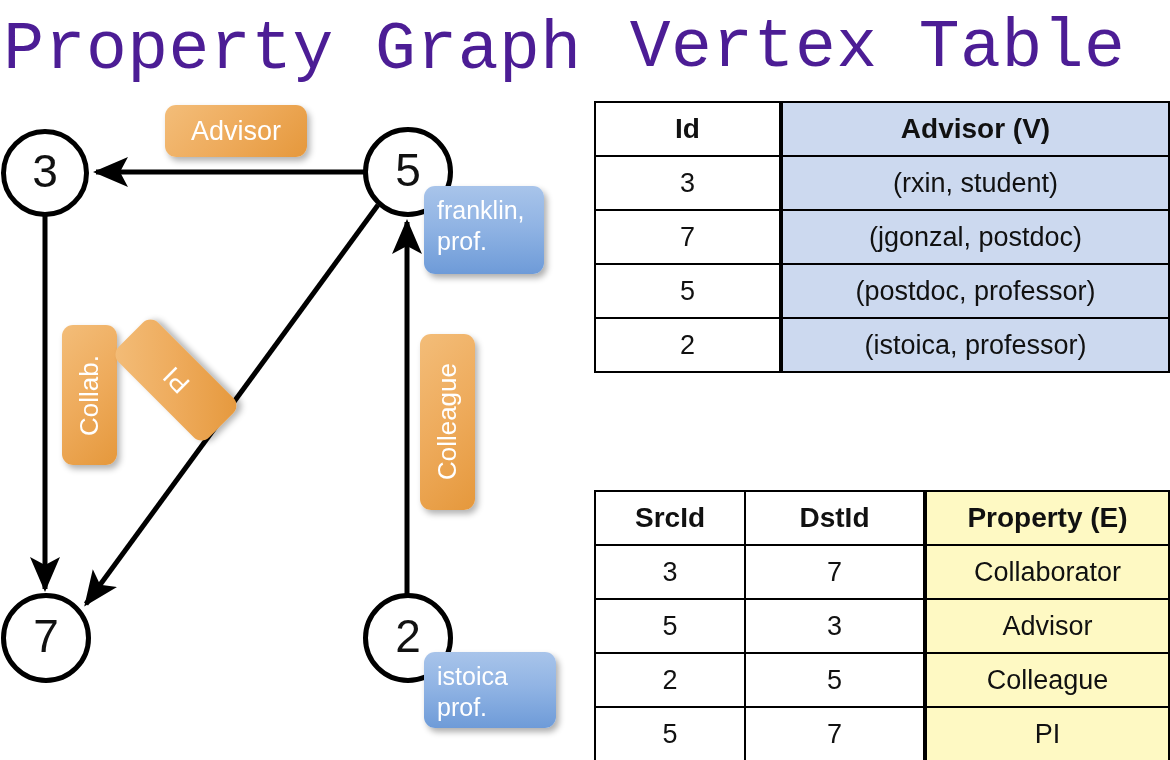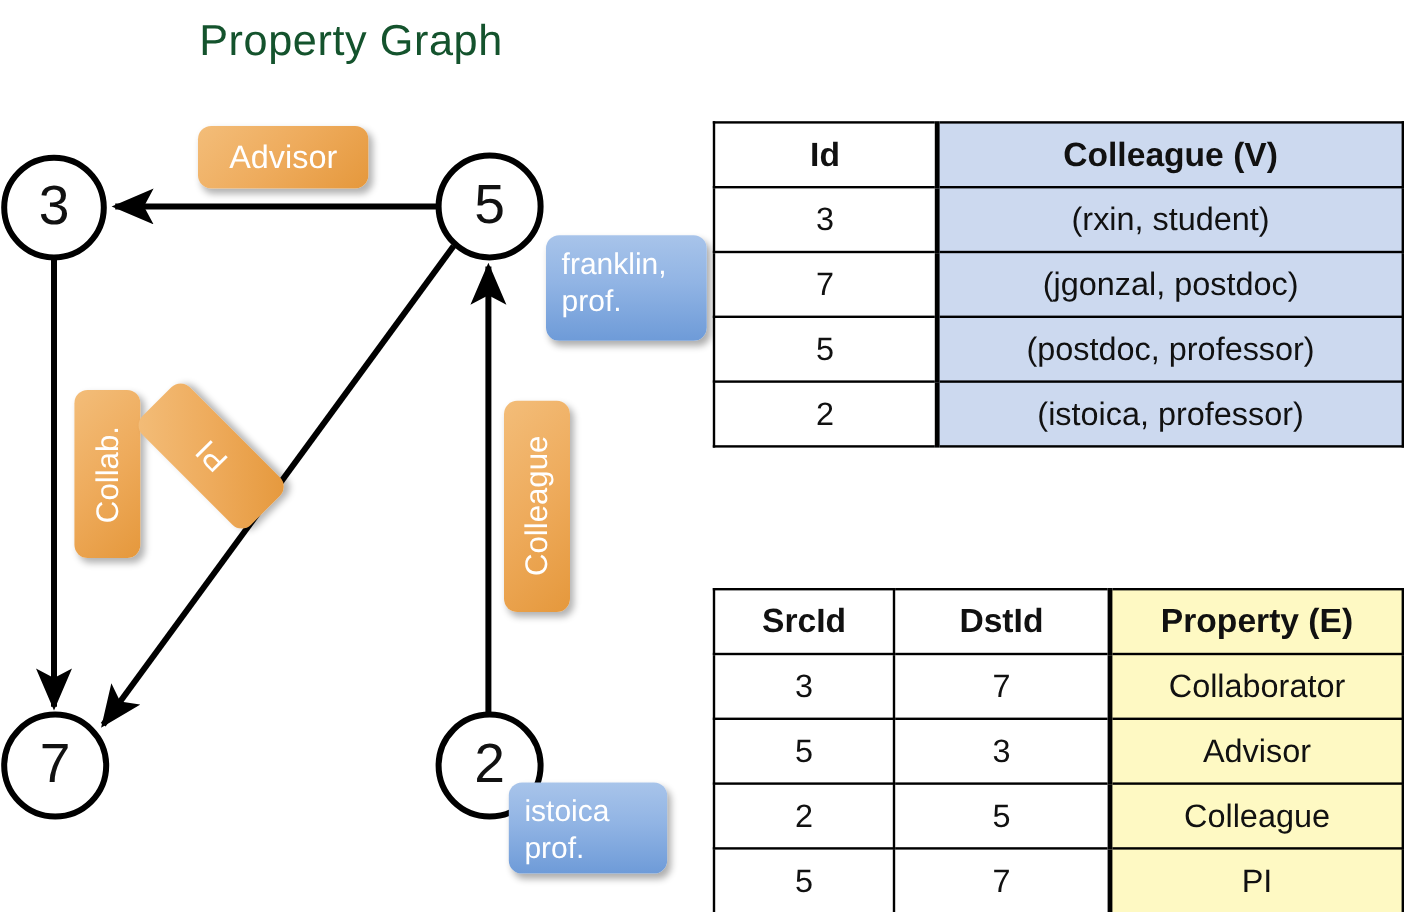--- a/index.html
+++ b/index.html
@@ -5,23 +5,23 @@
   html,body{margin:0;padding:0;}
   body{
     width:1170px;height:760px;background:#ffffff;
     font-family:"Liberation Sans", sans-serif;
     overflow:hidden;position:relative;
   }
   .stage{position:absolute;left:0;top:0;width:1170px;height:760px;}
 
   .title{
     position:absolute;text-align:center;
-    font-family:Liberation Sans, sans-serif;
-    font-weight:300;color:#14532d;
-    font-size:36px;line-height:1;letter-spacing:0.5px;
+    font-family:Liberation Mono, monospace;
+    font-weight:300;color:#4c1d95;
+    font-size:68px;line-height:1;letter-spacing:0.5px;
     white-space:nowrap;
   }
 
   
   #graph-svg{position:absolute;left:0;top:0;width:585px;height:760px;}
 
   .node{
     position:absolute;border:5px solid #000;border-radius:50%;
     background:#fff;box-sizing:border-box;
     display:flex;align-items:center;justify-content:center;
@@ -91,21 +91,21 @@
   <div class="node" style="left:363px;top:127px;width:90px;height:90px;">
     <span>5</span>
   </div>
   <div class="node" style="left:1px;top:593px;width:90px;height:90px;">
     <span>7</span>
   </div>
   <div class="node" style="left:363px;top:593px;width:90px;height:90px;">
     <span>2</span>
   </div>
 
-  <div class="vbox" style="left:424px;top:196px;width:134px;height:88px;margin-left:31px;">
+  <div class="vbox" style="left:424px;top:186px;width:120px;height:88px;">
     <div>franklin,</div>
     <div>prof.</div>
   </div>
   <div class="vbox" style="left:424px;top:652px;width:132px;height:76px;">
     <div>istoica</div>
     <div>prof.</div>
   </div>
 
   <div class="ebox" style="left:165px;top:105px;width:142px;height:52px;font-size:27px;">
     <span class="lbl">Advisor</span>
@@ -117,30 +117,31 @@
 
   <div class="ebox vert" style="left:148px;top:316px;width:56px;height:128px;font-size:26px;
               transform:rotate(-45deg);transform-origin:50% 50%;">
     <span class="lbl">PI</span>
   </div>
 
   <div class="ebox vert" style="left:420px;top:334px;width:55px;height:176px;font-size:26px;">
     <span class="lbl">Colleague</span>
   </div>
 
+  <div class="title" style="left:585px;top:14px;width:585px;">Vertex Table</div>
 
   <table class="tbl vertex-tbl" style="left:594px;top:101px;width:574px;">
     <colgroup>
         <col style="width:186px;">
         <col style="width:388px;">
       </colgroup>
     <thead>
       <tr>
         <th class="idcol">Id</th>
-        <th class="propcol">Colleague (V)</th>
+        <th class="propcol">Advisor (V)</th>
       </tr>
     </thead>
     <tbody>
       <tr>
         <td class="idcol">3</td>
         <td class="propcol">(rxin, student)</td>
       </tr>
       <tr>
         <td class="idcol">7</td>
         <td class="propcol">(jgonzal, postdoc)</td>

